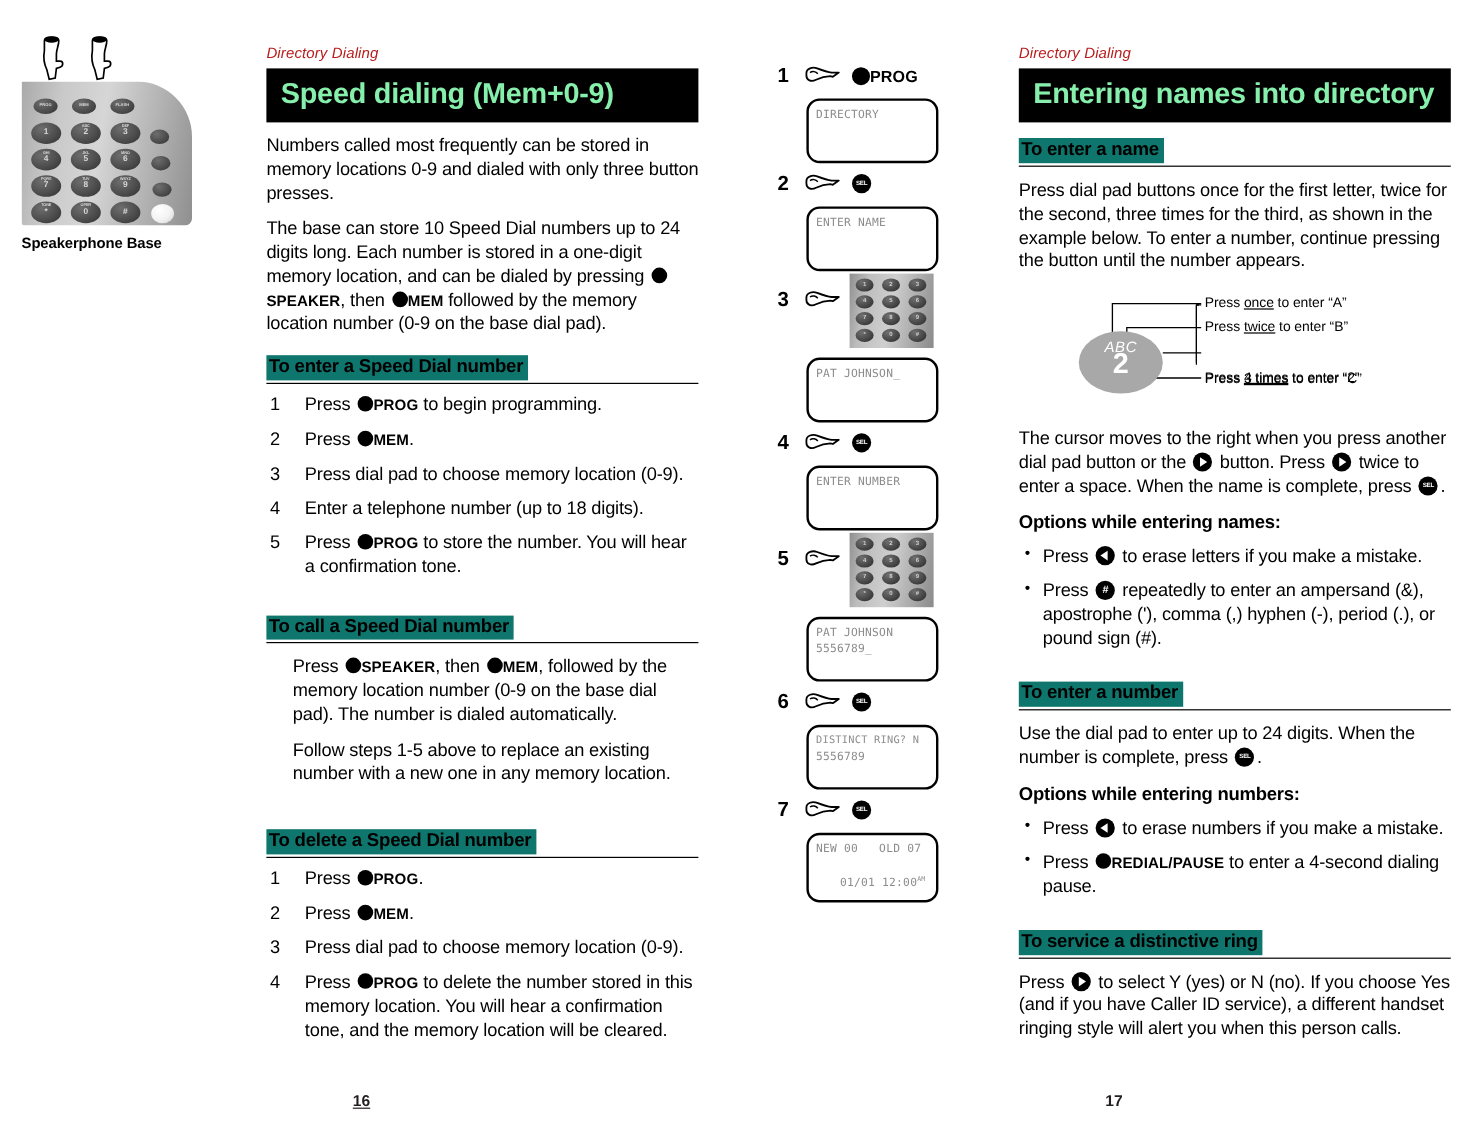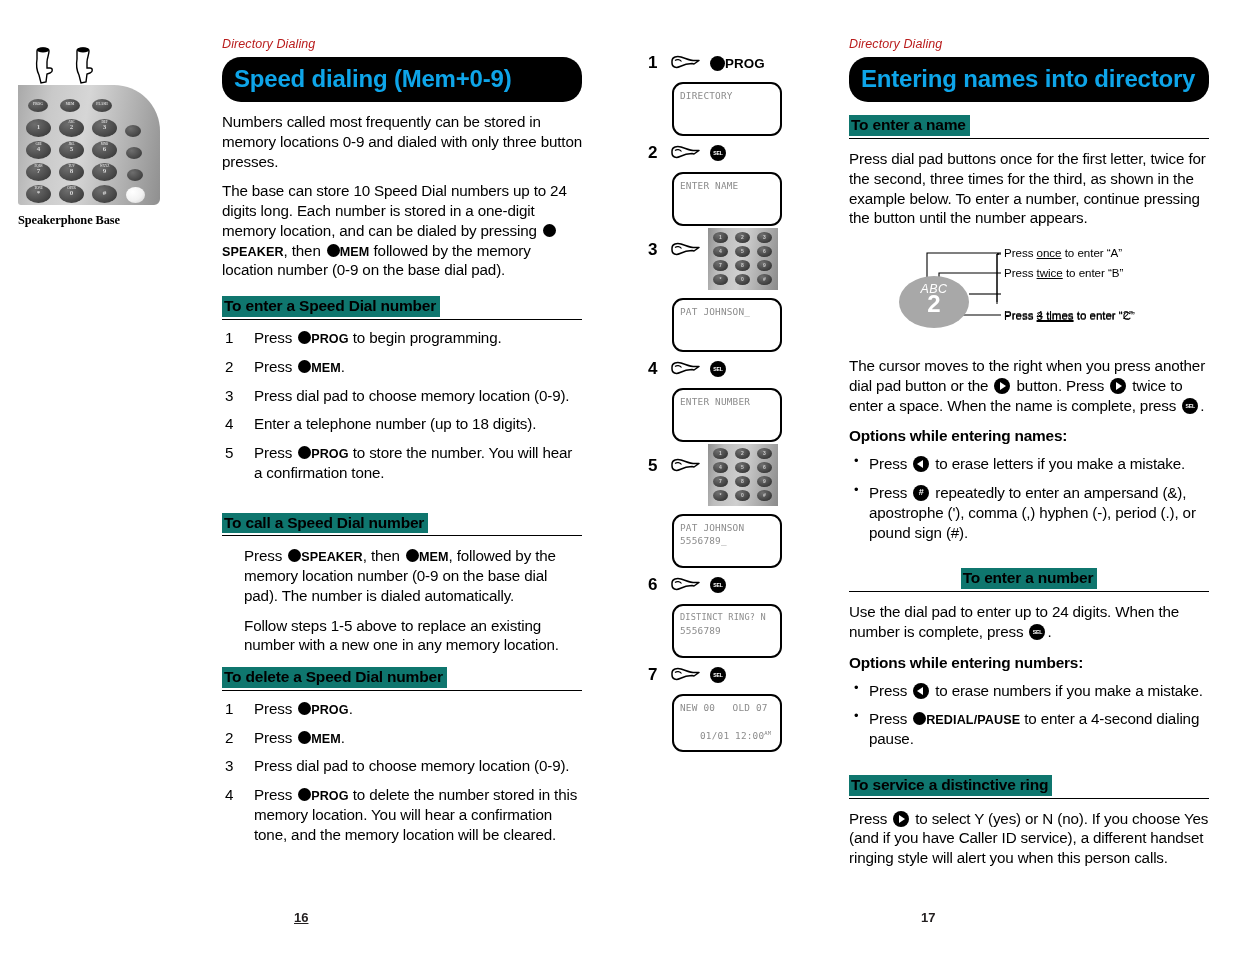--- a/index.html
+++ b/index.html
@@ -19,27 +19,26 @@
   
   .running-head {
     font-family: "Liberation Sans", sans-serif;
     font-style: italic;
     font-size: 12.5px;
     color: #b91c1c;
     letter-spacing: .1px;
   }
   .banner {
     background: #000;
-    color: #0ea5e9;
+    color: #86efac;
     font-weight: bold;
     font-size: 24px;
     letter-spacing: -.2px;
     padding: 9px 0 11px 12px;
     line-height: 1.05;
-    border-radius: 19px;
   }
   .sub-head-wrap {
     margin-top: 16px;
     border-bottom: 1.6px solid #000;
     padding-bottom: 2px;
   }
   .sub-head {
     display: inline-block;
     background: #0f766e;
     font-weight: bold;
@@ -176,21 +175,21 @@
     position: absolute;
     left: 0; right: 0; top: 50%;
     transform: translateY(-50%);
     text-align: center;
     color: #fff;
     font-size: 9px;
     font-weight: bold;
   }
 
   
-  #col-illus  { position: absolute; left: 18px;  top: 45px;  width: 185px; font-family: Liberation Serif, serif; }
+  #col-illus  { position: absolute; left: 18px;  top: 28px;  width: 185px; }
   #col-left   { position: absolute; left: 222px; top: 37px;  width: 360px; }
   #col-steps  { position: absolute; left: 648px; top: 48px;  width: 175px; }
   #col-right  { position: absolute; left: 849px; top: 37px;  width: 360px; }
 
   
   .phone-illus { position: relative; width: 160px; }
   .hands-row { position: relative; height: 40px; width: 120px; margin-left: 12px; }
   .hand {
     position: absolute;
     width: 27px; height: 40px;
@@ -462,21 +461,21 @@
     <li><span class="num">5</span><span>Press </span><span class="key-dot"></span><span class="key-name">PROG</span><span> to store the number. You will hear a confirmation tone.</span></li>
   </ol>
 
   <div class="sub-head-wrap" style="margin-top:30px;">
     <span class="sub-head">To call a Speed Dial number</span>
   </div>
   <p class="body-text indent"><span>Press </span><span class="key-dot"></span><span class="key-name">SPEAKER</span><span>, then </span><span class="key-dot"></span><span class="key-name">MEM</span><span>, followed by the memory location number (0-9 on the base dial pad). The number is dialed automatically.</span></p>
 
   <p class="body-text indent">Follow steps 1-5 above to replace an existing number with a new one in any memory location.</p>
 
-  <div class="sub-head-wrap" style="margin-top:12px;text-decoration:underline;">
+  <div class="sub-head-wrap" style="margin-top:36px;text-decoration:underline;">
     <span class="sub-head">To delete a Speed Dial number</span>
   </div>
   <ol class="steps">
     <li><span class="num">1</span><span>Press </span><span class="key-dot"></span><span class="key-name">PROG</span><span>.</span></li>
     <li><span class="num">2</span><span>Press </span><span class="key-dot"></span><span class="key-name">MEM</span><span>.</span></li>
     <li><span class="num">3</span><span>Press dial pad to choose memory location (0-9).</span></li>
     <li><span class="num">4</span><span>Press </span><span class="key-dot"></span><span class="key-name">PROG</span><span> to delete the number stored in this memory location. You will hear a confirmation tone, and the memory location will be cleared.</span></li>
   </ol>
 </div>
 
@@ -689,21 +688,21 @@
 
   <p class="body-text" style="margin-top:18px;"><span>The cursor moves to the right when you press another dial pad button or the </span><span class="arrow-key right"></span><span> button. Press </span><span class="arrow-key right"></span><span> twice to enter a space. When the name is complete, press </span><span class="sel-key"></span><span>.</span></p>
 
   <p class="bold-lead">Options while entering names:</p>
 
   <ul class="bullets">
     <li><span class="bul">•</span><span>Press </span><span class="arrow-key left"></span><span> to erase letters if you make a mistake.</span></li>
     <li><span class="bul">•</span><span>Press </span><span class="pound-key"></span><span> repeatedly to enter an ampersand (&amp;), apostrophe ('), comma (,) hyphen (-), period (.), or pound sign (#).</span></li>
   </ul>
 
-  <div class="sub-head-wrap" style="margin-top:26px;text-align:center;">
+  <div class="sub-head-wrap" style="margin-top:26px;">
     <span class="sub-head">To enter a number</span>
   </div>
   <p class="body-text"><span>Use the dial pad to enter up to 24 digits. When the number is complete, press </span><span class="sel-key"></span><span>.</span></p>
 
   <p class="bold-lead">Options while entering numbers:</p>
 
   <ul class="bullets">
     <li><span class="bul">•</span><span>Press </span><span class="arrow-key left"></span><span> to erase numbers if you make a mistake.</span></li>
     <li><span class="bul">•</span><span>Press </span><span class="key-dot"></span><span class="key-name">REDIAL/PAUSE</span><span> to enter a 4-second dialing pause.</span></li>
   </ul>

